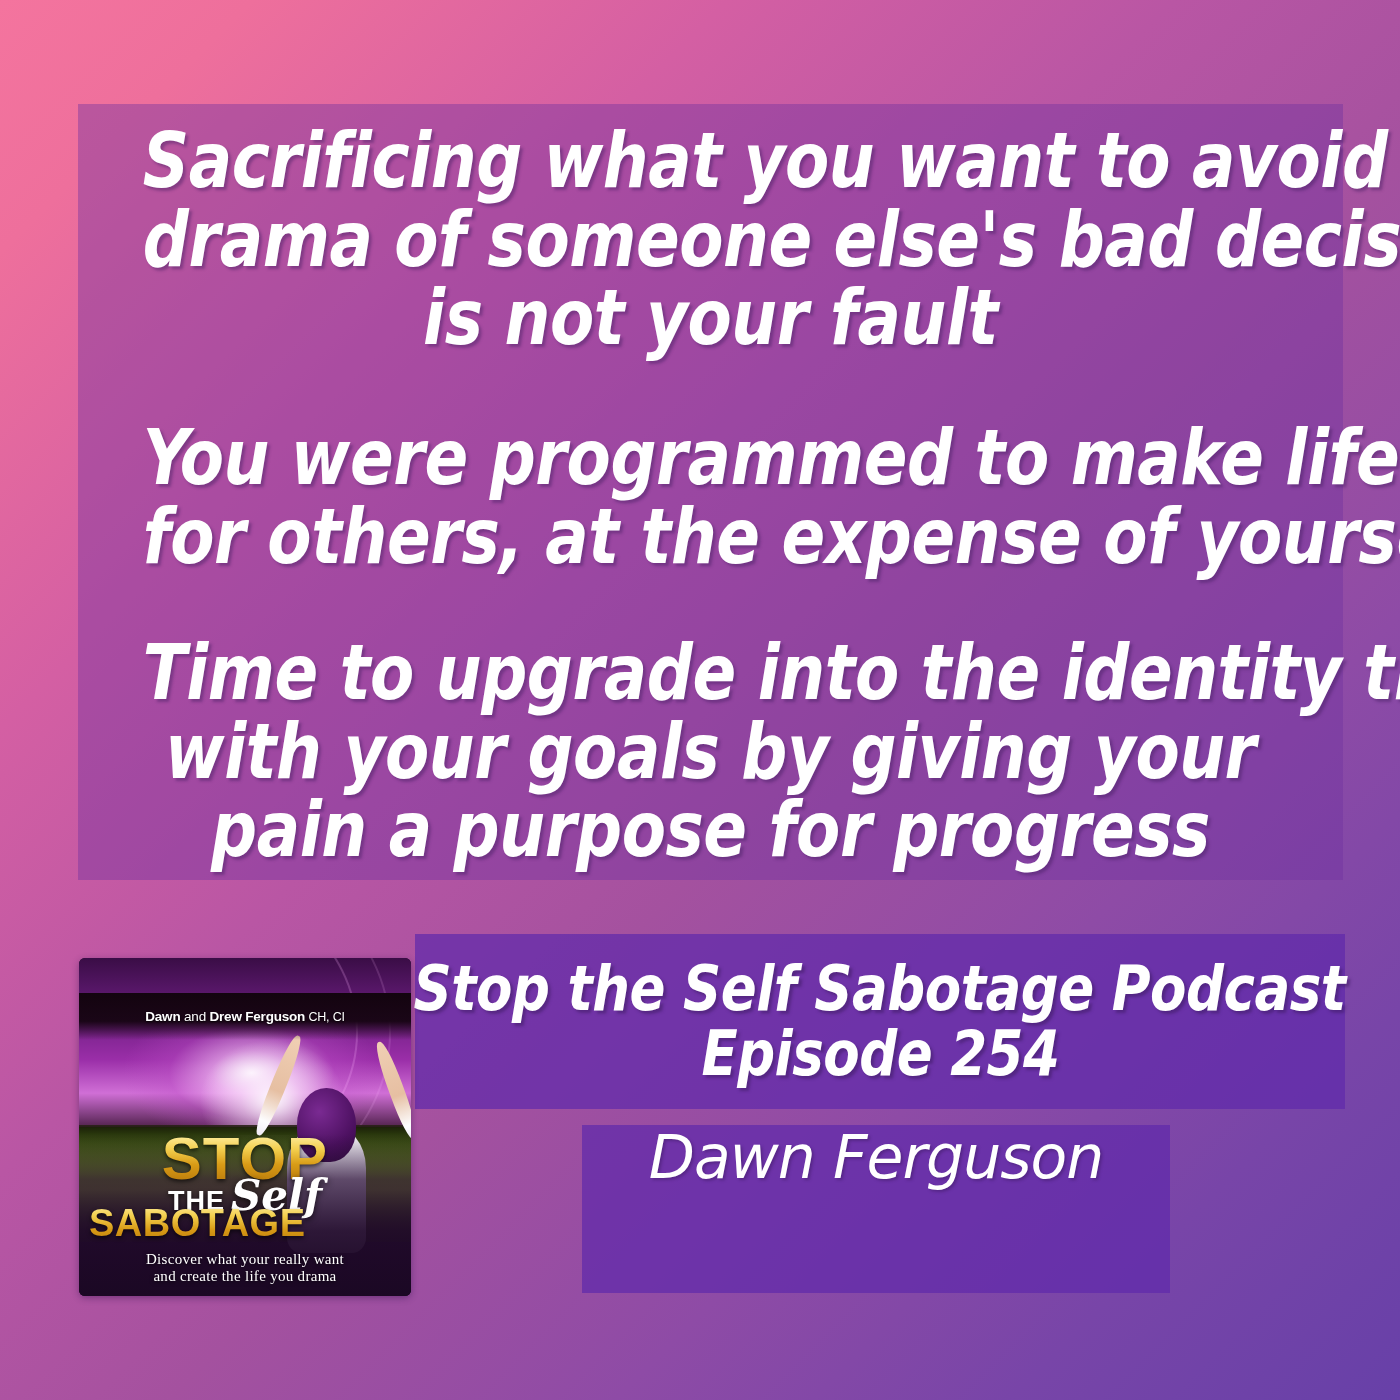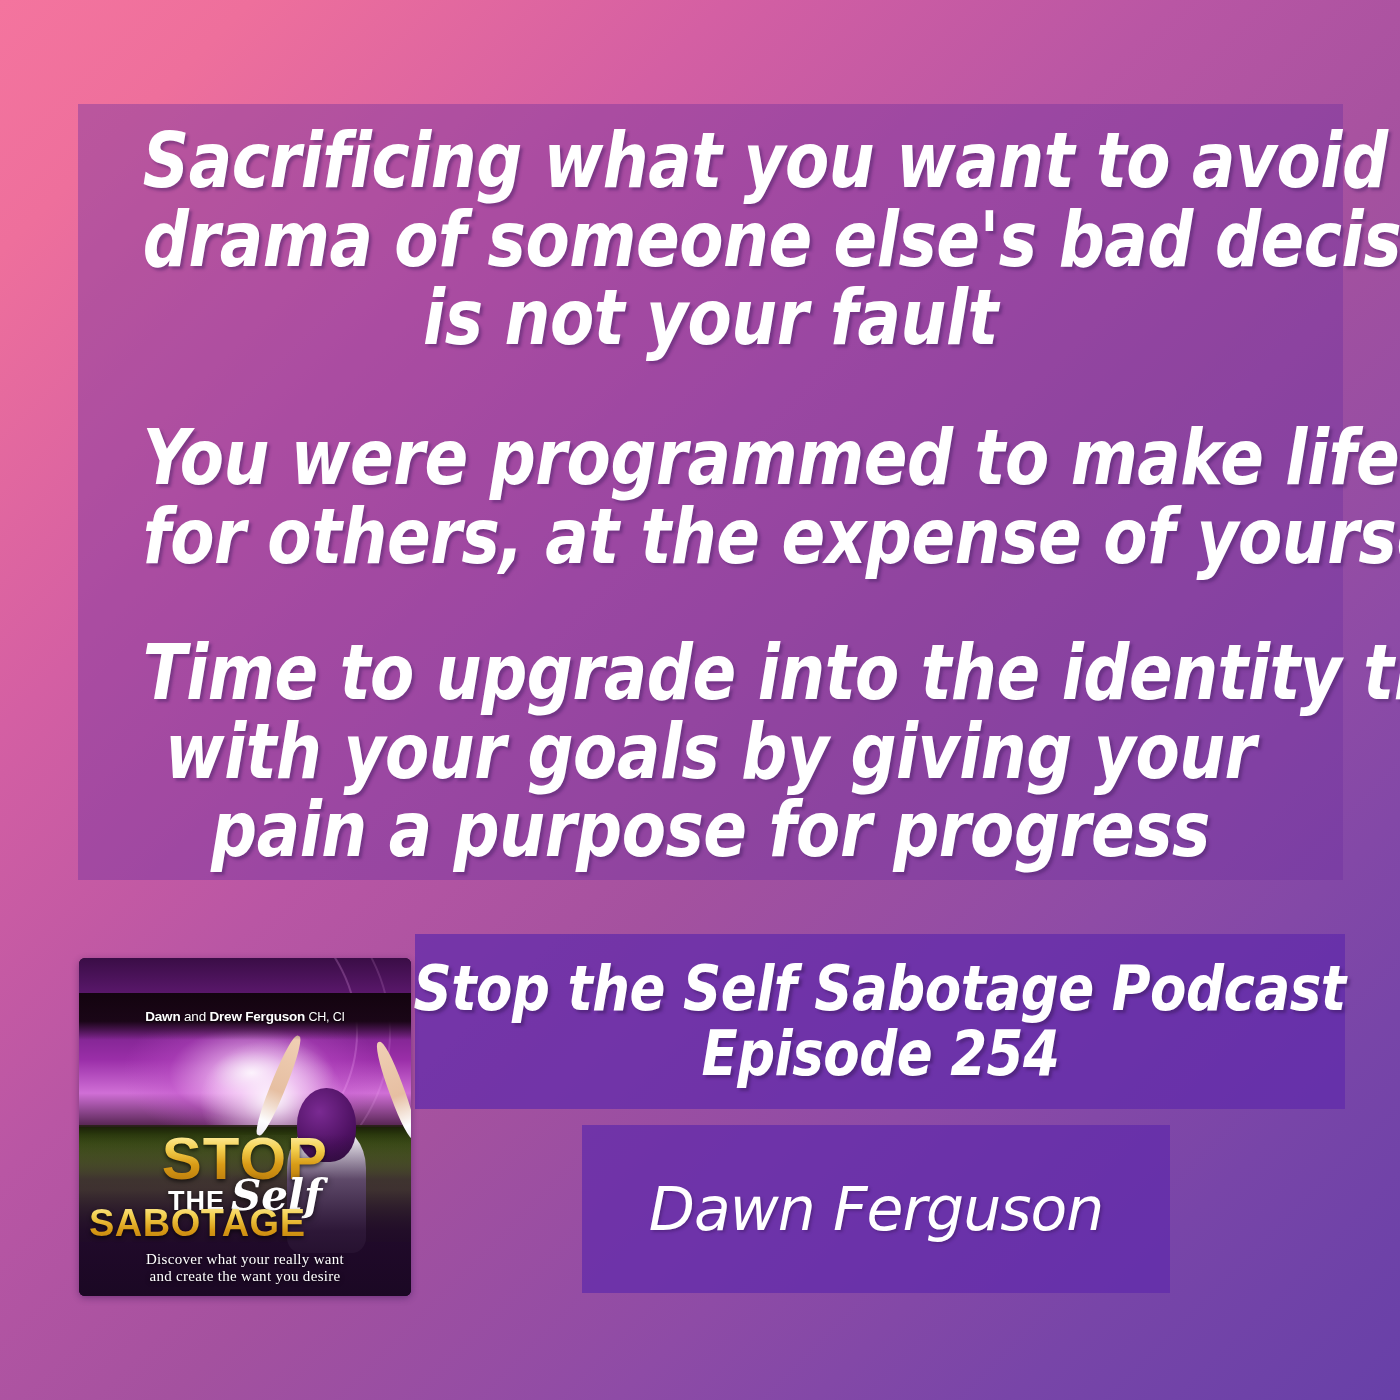--- a/index.html
+++ b/index.html
@@ -92,21 +92,21 @@
   .presenter-panel {
     position: absolute;
     left: 582px;
     top: 1125px;
     width: 588px;
     height: 168px;
     background: rgba(95, 42, 170, 0.72);
     display: flex;
     flex-direction: column;
     align-items: center;
-    justify-content: center;
+    justify-content: flex-start;
   }
   .presenter-line {
     color: #ffffff;
     text-align: center;
     font-family: "DejaVu Sans", "Liberation Sans", sans-serif;
     font-style: italic;
     font-weight: 400;
     font-size: 60px;
     line-height: 1.08;
     letter-spacing: -1px;
@@ -406,17 +406,17 @@
     </div>
 
     <div class="stop-word">STOP</div>
     <div class="the-self-row">
       <span class="the-word">THE</span><span class="self-word">Self</span>
     </div>
     <div class="sabotage-word">SABOTAGE</div>
 
     <div class="cover-tagline">
       <div>Discover what your really want</div>
-      <div>and create the want you desire</div>
+      <div>and create the life you drama</div>
     </div>
   </div>
 
 </div>
 
 </body></html>

